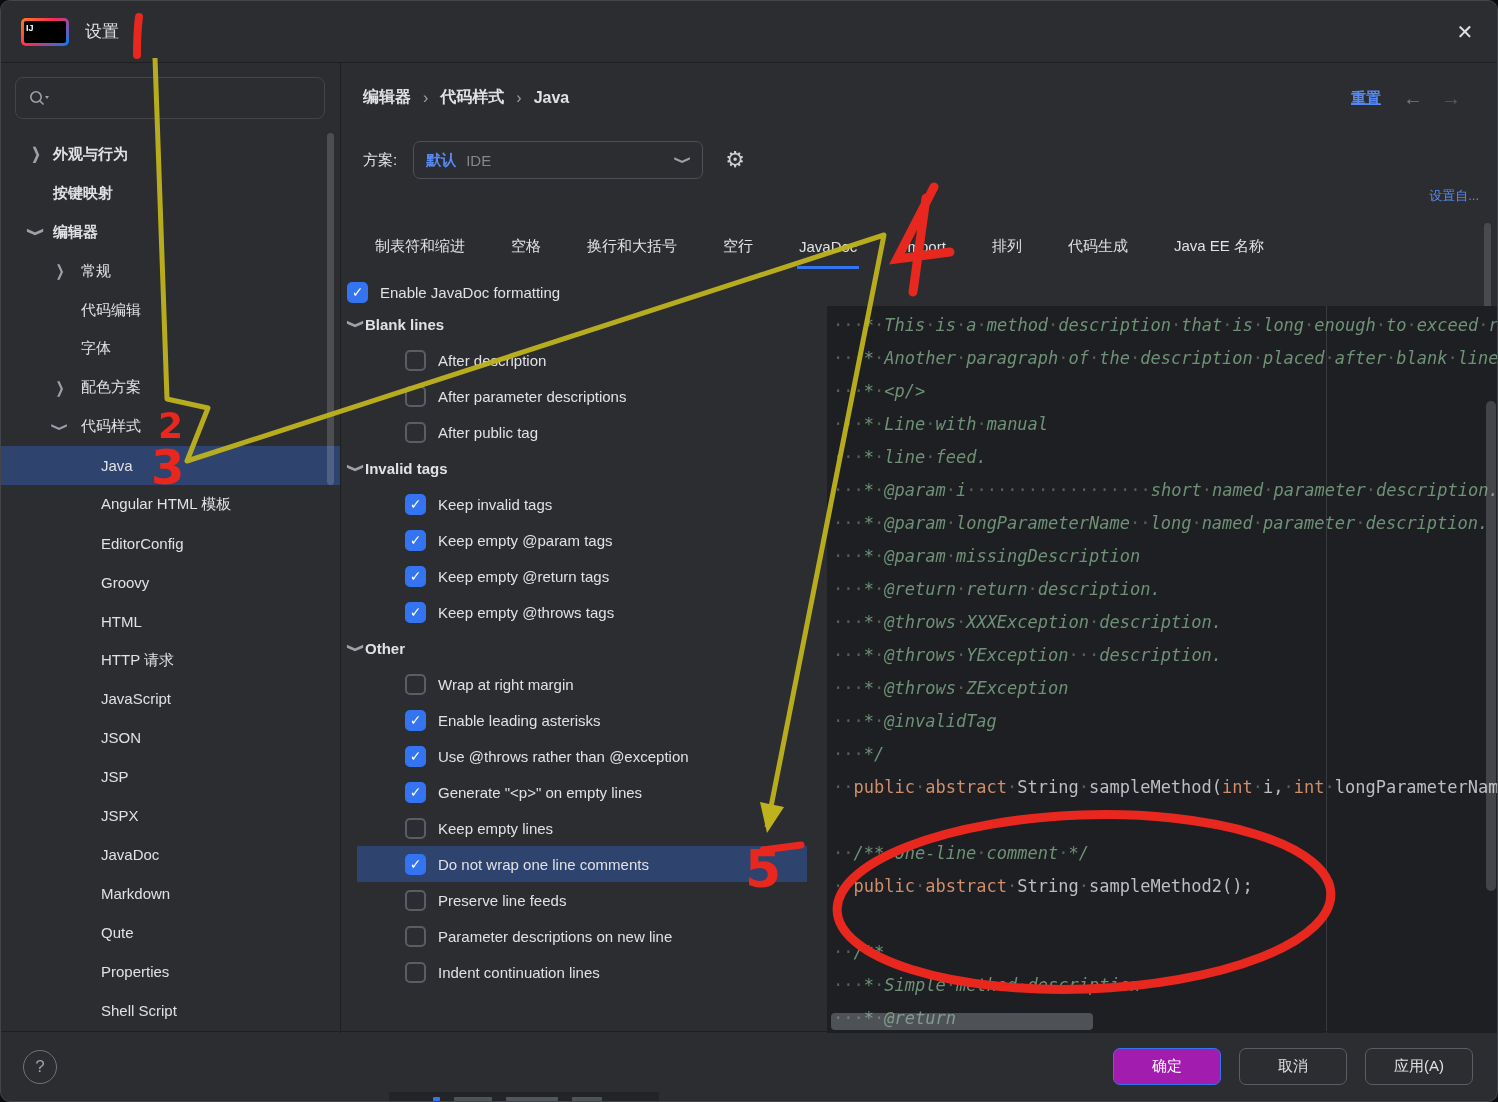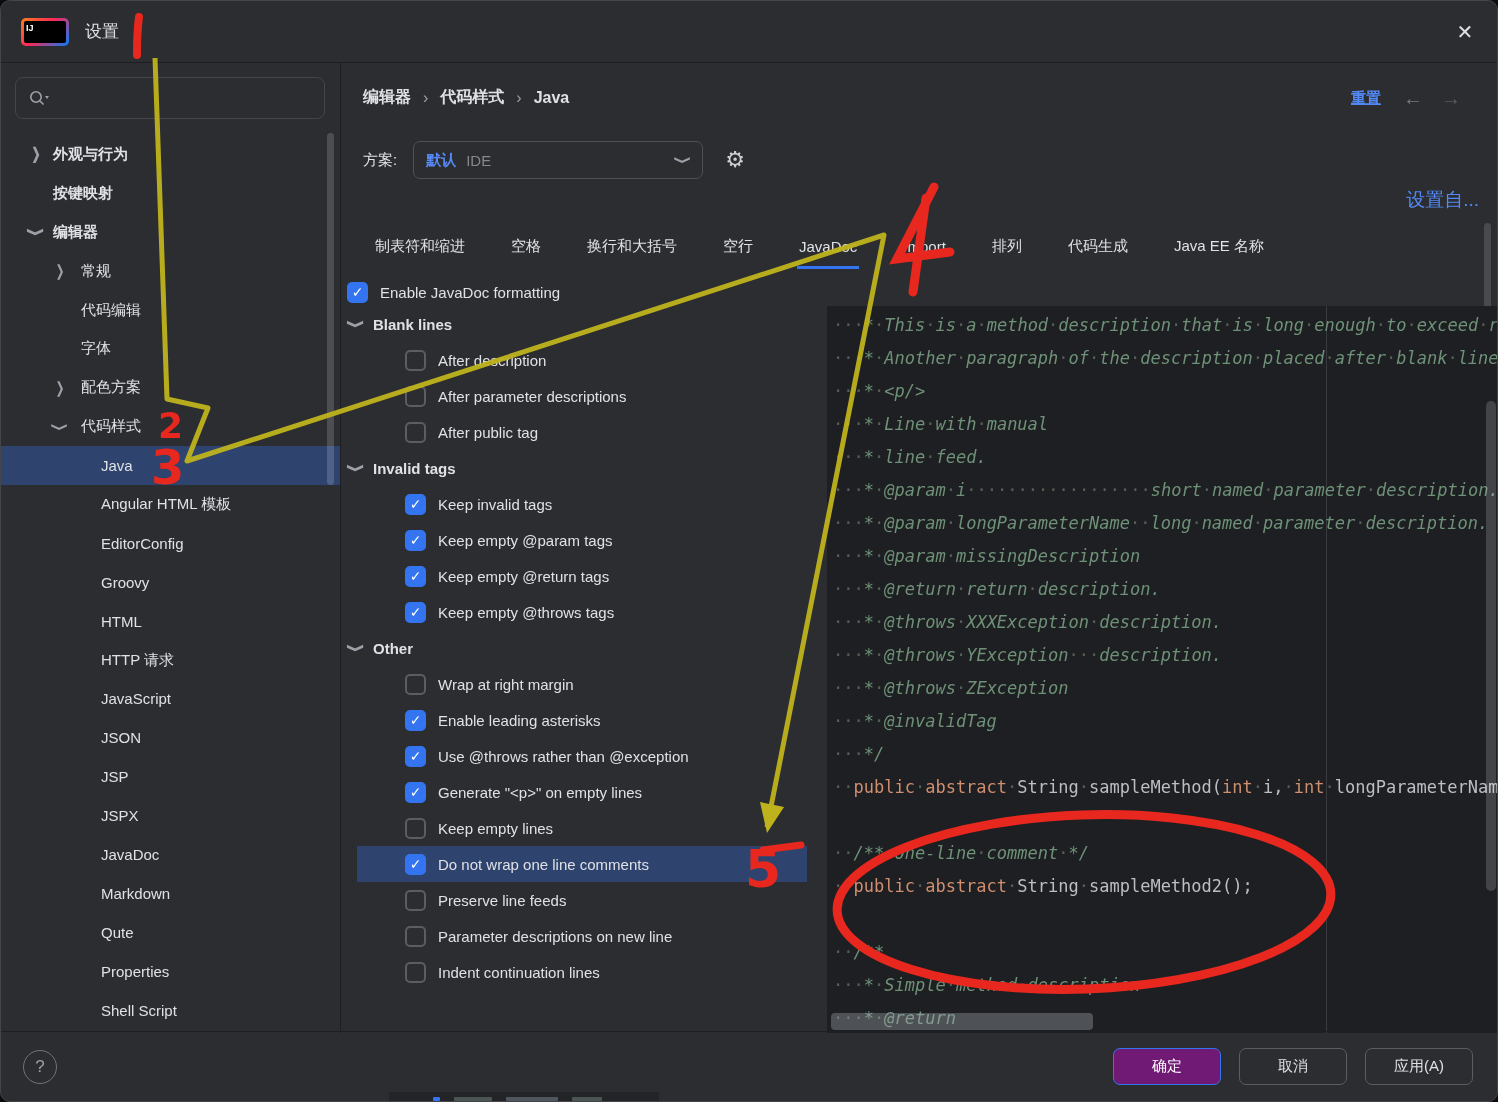--- a/index.html
+++ b/index.html
@@ -38,37 +38,37 @@
          text-decoration:underline;cursor:pointer;}
   .navarrows{position:absolute;right:20px;top:24px;font-size:20px;letter-spacing:18px;color:#787b80;}
   .navarrows .fwd{color:#595c62;}
   .schemerow{position:absolute;left:22px;top:77px;height:40px;display:flex;align-items:center;font-size:15px;}
   .select{margin-left:16px;width:290px;height:38px;border:1px solid #4e5157;border-radius:7px;display:flex;
           align-items:center;padding:0 12px;cursor:pointer;}
   .sel-primary{color:#5689f5;font-weight:bold;}
   .sel-secondary{color:#85878c;margin-left:10px;}
   .select .chev{margin-left:auto;color:#9da0a8;}
   .gear{margin-left:22px;font-size:22px;color:#ced0d6;cursor:pointer;}
-  .setfrom{position:absolute;right:20px;top:124px;font-size:19px;color:#548af7;cursor:pointer;}
+  .setfrom{position:absolute;right:20px;top:124px;font-size:13px;color:#548af7;cursor:pointer;}
   .tabs{position:absolute;left:32px;top:163px;height:43px;display:flex;gap:42px;font-size:15px;}
   .tab{display:flex;align-items:center;cursor:pointer;color:#dfe1e5;border-bottom:3px solid transparent;padding:0 2px;}
   .tab.active{border-bottom-color:#3574f0;}
   .enable-row{position:absolute;left:6px;top:215px;height:28px;display:flex;align-items:center;font-size:15px;}
   
   .cb{width:21px;height:21px;border-radius:5px;border:2px solid #5a5d63;flex:0 0 auto;display:flex;
       align-items:center;justify-content:center;font-size:14px;color:transparent;}
   .cb.on{background:#3574f0;border-color:#3574f0;color:#fff;}
   
   .settings{position:absolute;left:0;top:243px;width:486px;height:727px;overflow:hidden;}
   .srow{height:36px;display:flex;align-items:center;font-size:15px;position:relative;}
   .srow .rowbg{position:absolute;left:16px;right:20px;top:0;bottom:0;background:#2e436e;z-index:0;}
   .srow>*{z-index:1;}
   .shead{font-weight:bold;}
   .shead .chev{margin-left:8px;}
-  .shead .stitle{margin-left:10px;}
+  .shead .stitle{margin-left:2px;}
   .srow .cb{margin-left:64px;}
   .srow .slabel{margin-left:12px;}
   .set-thumb{position:absolute;right:8px;top:160px;width:7px;height:610px;background:rgba(255,255,255,.14);border-radius:4px;}
   
   .preview{position:absolute;left:486px;top:243px;width:672px;height:727px;background:#1e1f22;overflow:hidden;}
   .guide{position:absolute;left:499px;top:0;bottom:0;width:1px;background:#393b40;}
   .code{position:absolute;left:6px;top:3px;white-space:pre;font-family:"DejaVu Sans Mono",monospace;
         font-size:17px;line-height:33px;}
   .cl{height:33px;}
   .d{color:#6e9177;font-style:italic;}
@@ -78,21 +78,21 @@
   .pv-vthumb{position:absolute;right:3px;top:95px;width:10px;height:490px;background:rgba(255,255,255,.17);border-radius:5px;}
   .pv-hthumb{position:absolute;left:4px;bottom:3px;width:262px;height:17px;background:rgba(170,174,182,.35);border-radius:4px;}
   
   .footer{position:absolute;left:0;bottom:0;width:100%;height:70px;border-top:1px solid #1e1f22;
           display:flex;align-items:center;}
   .help{width:34px;height:34px;margin-left:22px;border:1px solid #6f737a;border-radius:50%;color:#9da0a8;
         display:flex;align-items:center;justify-content:center;font-size:17px;cursor:pointer;}
   .btns{margin-left:auto;margin-right:24px;display:flex;gap:18px;}
   .btn{min-width:108px;height:37px;border-radius:7px;display:flex;align-items:center;justify-content:center;
        font-size:15px;color:#dfe1e5;border:1px solid #5a5d63;cursor:pointer;background:transparent;}
-  .btn.primary{background:#701a75;border-color:#3574f0;color:#fff;}
+  .btn.primary{background:#a21caf;border-color:#3574f0;color:#fff;}
   .sliver{position:absolute;left:388px;bottom:0;width:270px;height:9px;background:#232428;display:flex;
           align-items:flex-end;gap:14px;padding-left:44px;overflow:hidden;}
   .sliver i{display:block;height:4px;border-radius:1px;}
   
   .anno{position:absolute;left:0;top:0;width:1498px;height:1102px;pointer-events:none;z-index:60;}
 </style>
 </head>
 <body>
 
 <div class="win">

